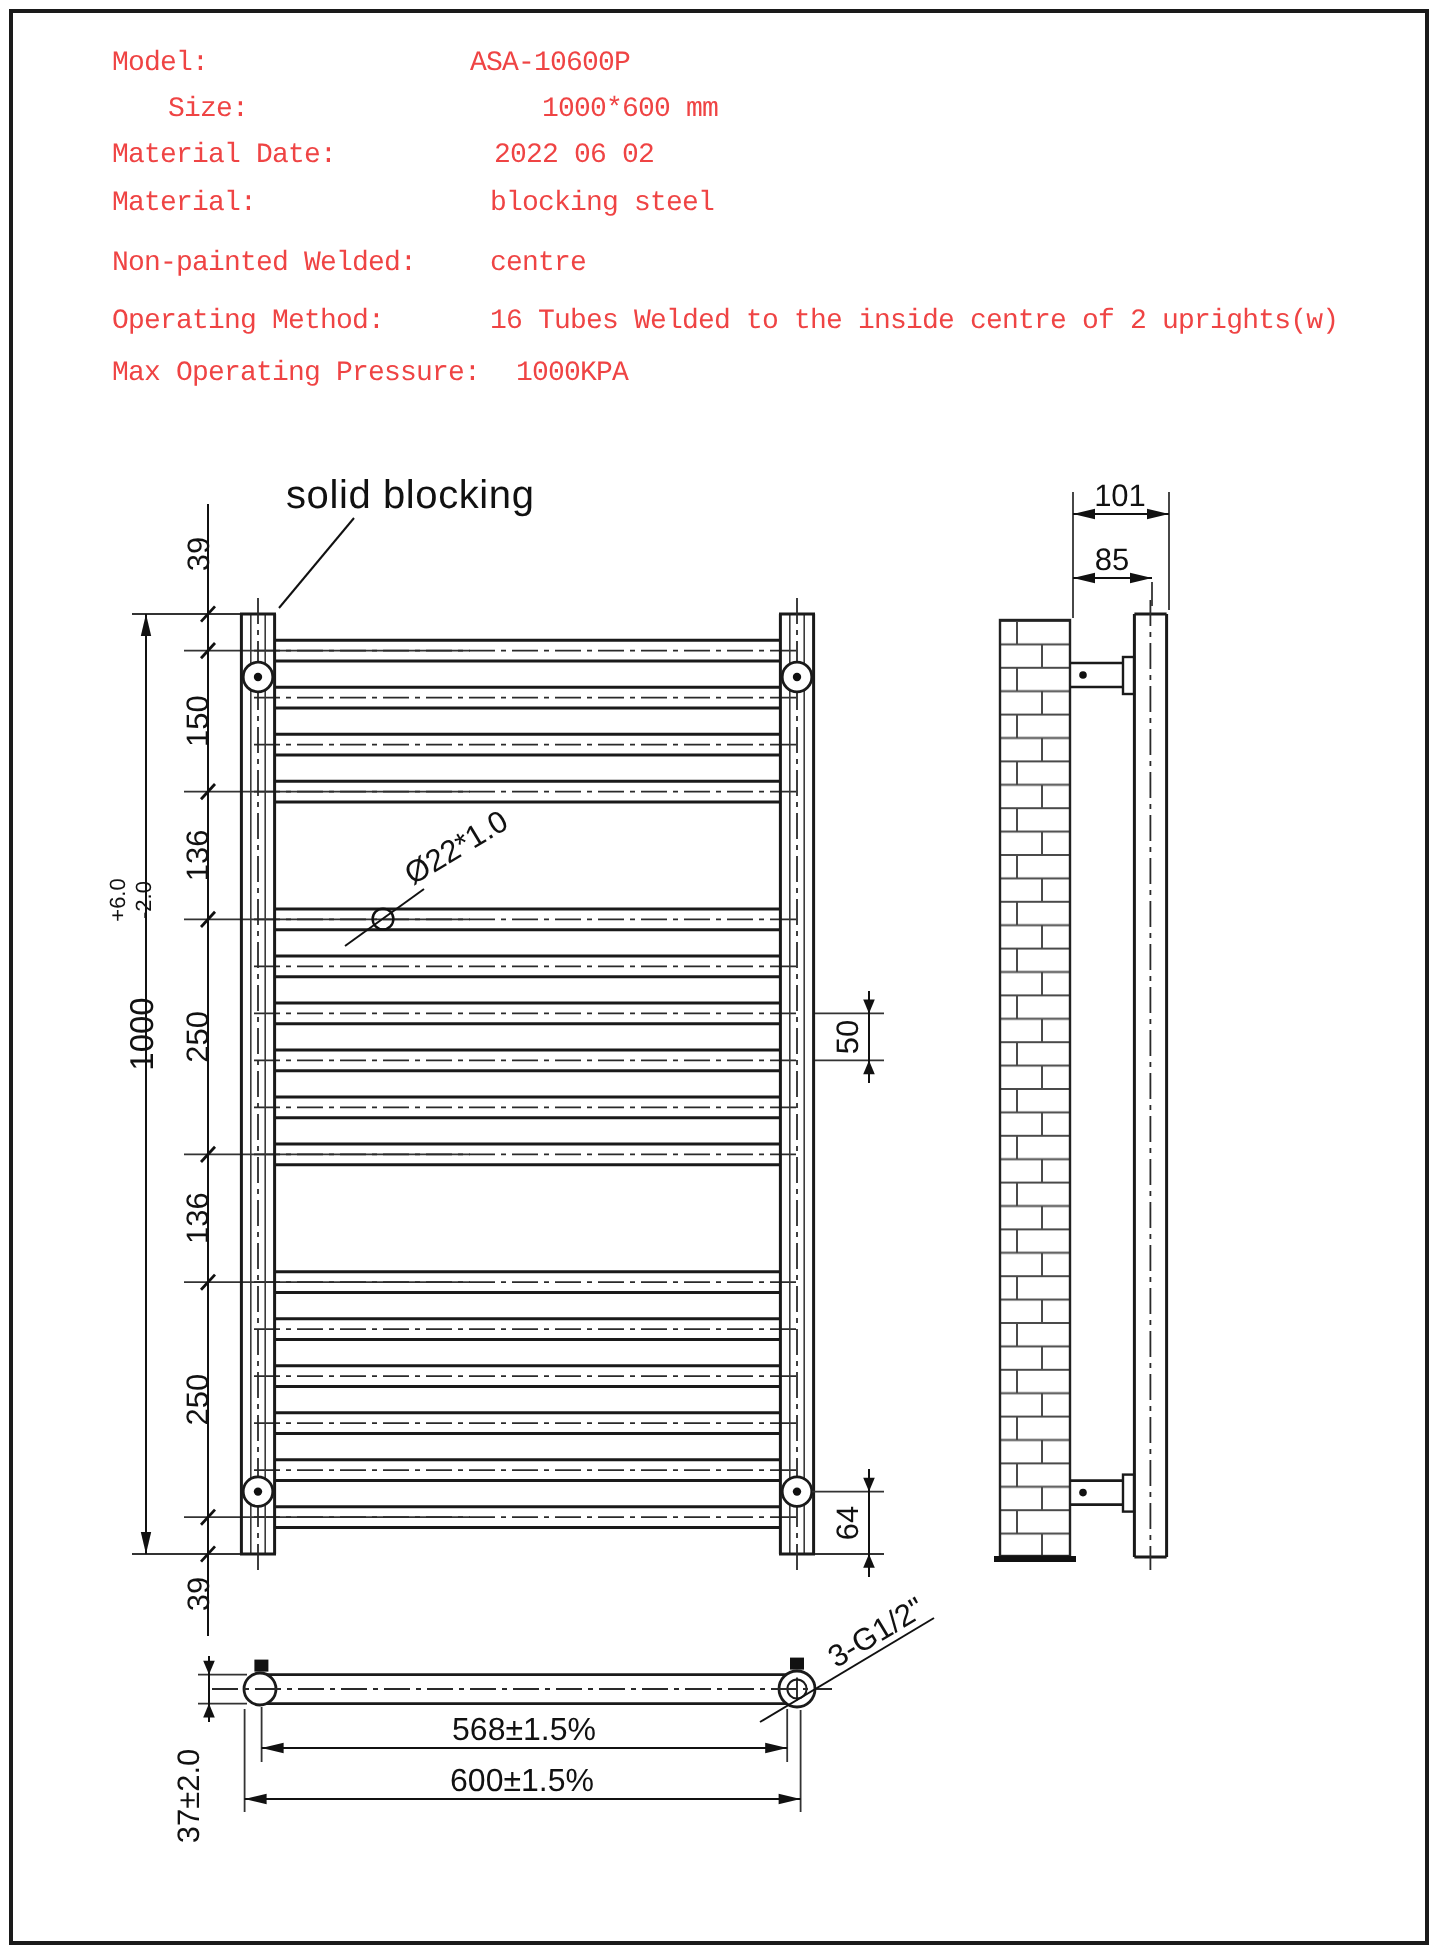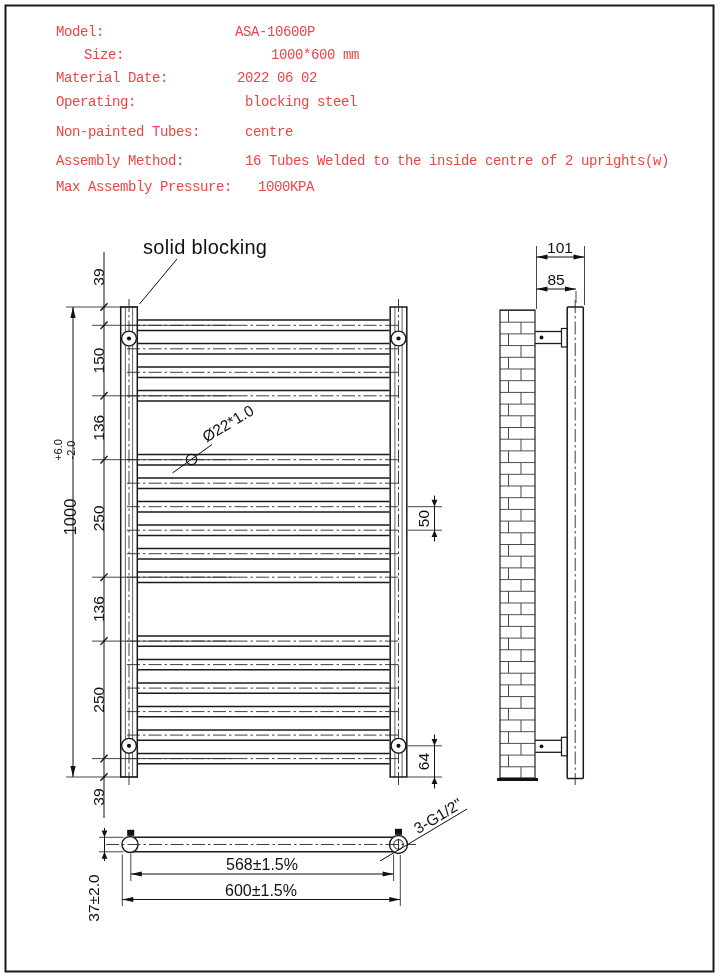--- a/index.html
+++ b/index.html
@@ -17,25 +17,25 @@
   .callout{font-size:20px;letter-spacing:0.3px;}
   .dim-b{font-size:16px;}
 </style>
 </head>
 <body>
 <div class="page">
 
 <div class="spec-table">
   <div class="spec-row" style="left:56px;top:24px;"><span>Model:</span><span class="val" style="left:179px;font-family:Liberation Mono, monospace;">ASA-10600P</span></div>
   <div class="spec-row" style="left:52px;top:47px;margin-left:32px;"><span>Size:</span><span class="val" style="left:187px;text-align:right;">1000*600 mm</span></div>
-  <div class="spec-row" style="left:56px;top:70px;"><span>Material Date:</span><span class="val" style="left:181px;">2022 06 02</span></div>
-  <div class="spec-row" style="left:56px;top:94px;"><span>Operating:</span><span class="val" style="left:189px;">blocking steel</span></div>
-  <div class="spec-row" style="left:56px;top:124px;"><span>Non-painted Tubes:</span><span class="val" style="left:189px;">centre</span></div>
-  <div class="spec-row" style="left:56px;top:153px;"><span>Assembly Method:</span><span class="val" style="left:189px;">16 Tubes Welded to the inside centre of 2 uprights(w)</span></div>
-  <div class="spec-row" style="left:56px;top:179px;"><span>Max Assembly Pressure:</span><span class="val" style="left:202px;">1000KPA</span></div>
+  <div class="spec-row" style="left:56px;top:70px;"><span>Material Date:</span><span class="val" style="left:191px;">2022 06 02</span></div>
+  <div class="spec-row" style="left:56px;top:94px;"><span>Material:</span><span class="val" style="left:189px;">blocking steel</span></div>
+  <div class="spec-row" style="left:56px;top:124px;"><span>Non-painted Welded:</span><span class="val" style="left:189px;">centre</span></div>
+  <div class="spec-row" style="left:56px;top:153px;"><span>Operating Method:</span><span class="val" style="left:189px;">16 Tubes Welded to the inside centre of 2 uprights(w)</span></div>
+  <div class="spec-row" style="left:56px;top:179px;"><span>Max Operating Pressure:</span><span class="val" style="left:202px;">1000KPA</span></div>
 </div>
 
 <svg width="720" height="980" viewBox="0 0 720 980">
   <defs>
     <marker id="arr" markerWidth="12" markerHeight="7" refX="11.5" refY="3.5" orient="auto-start-reverse" markerUnits="userSpaceOnUse">
       <path d="M0.5,0.9 L11.5,3.5 L0.5,6.1 Z" fill="#111"></path>
     </marker>
     <pattern id="brick" width="27" height="23.4" patternUnits="userSpaceOnUse" patternTransform="translate(500 310)">
       <rect width="27" height="23.4" fill="#fff"></rect>
       <path d="M0,0.5 H27 M0,12.2 H27 M8.5,0.5 V12.2 M21,12.2 V23.4" stroke="#4a4a4a" stroke-width="1" fill="none"></path>

